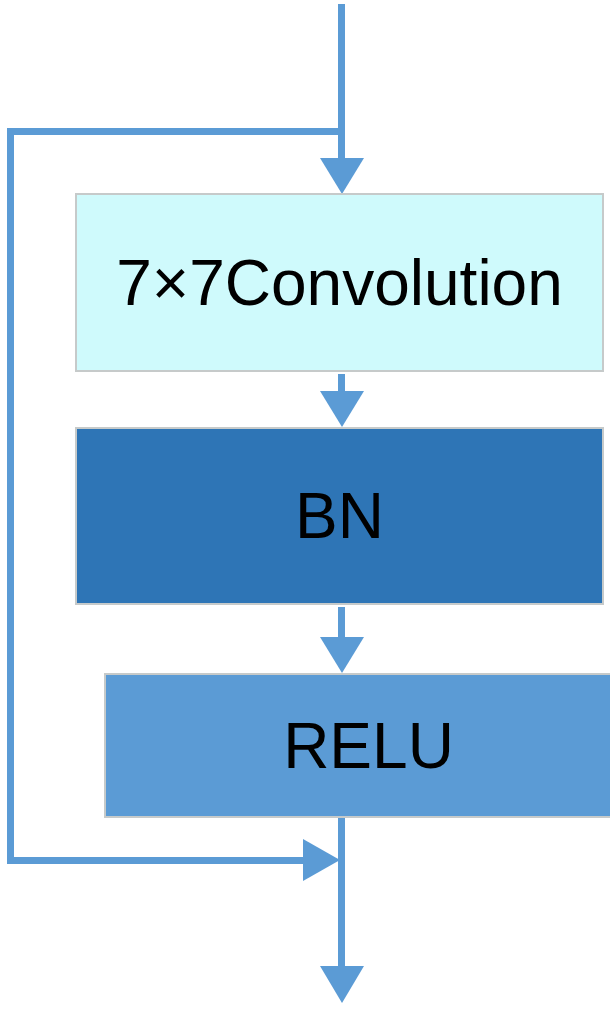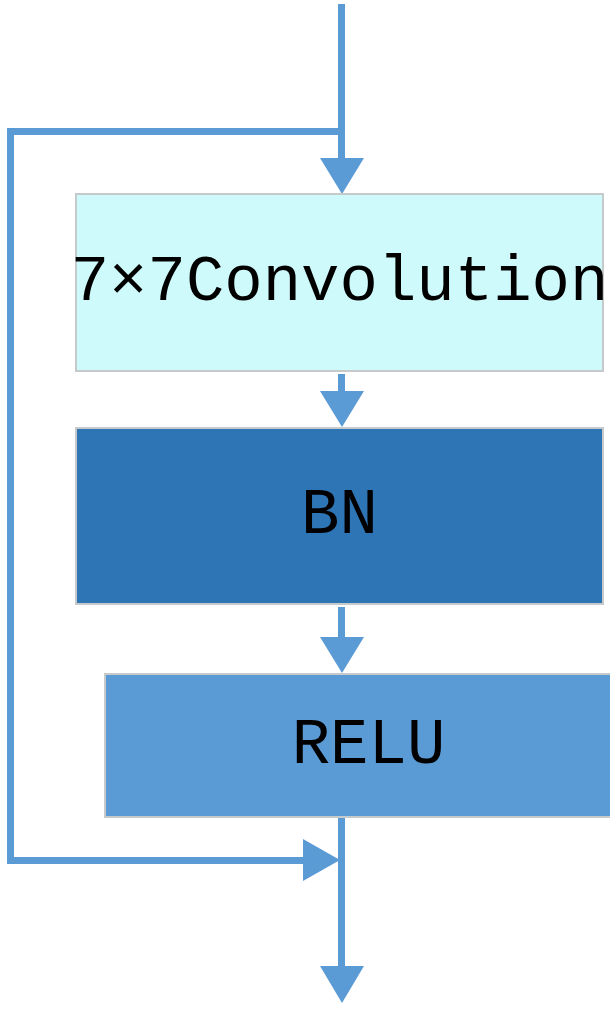--- a/index.html
+++ b/index.html
@@ -47,21 +47,20 @@
     flex-direction: column;
     align-items: center;
     justify-content: center;
     color: var(--text, #000000);
     font-size: 64px;
     text-align: center;
   }
   .box .lbl {
     line-height: 86px;
     white-space: nowrap;
-    font-family: Liberation Mono, monospace;
   }
   .box-conv { top: 193px; height: 179px; }
   .box-bn   { top: 427px; height: 178px; }
   .box-relu { top: 673px; height: 145px; margin-left: 29px; }
 
   
   .input-line        { left: 338px; top: 4px;   width: 7px;   height: 156px; }
   .branch-top-line   { left: 7px;   top: 128px; width: 338px; height: 7px;   }
   .skip-left-line    { left: 7px;   top: 128px; width: 7px;   height: 736px; }
   .skip-bottom-line  { left: 7px;   top: 857px; width: 296px; height: 7px;   }

